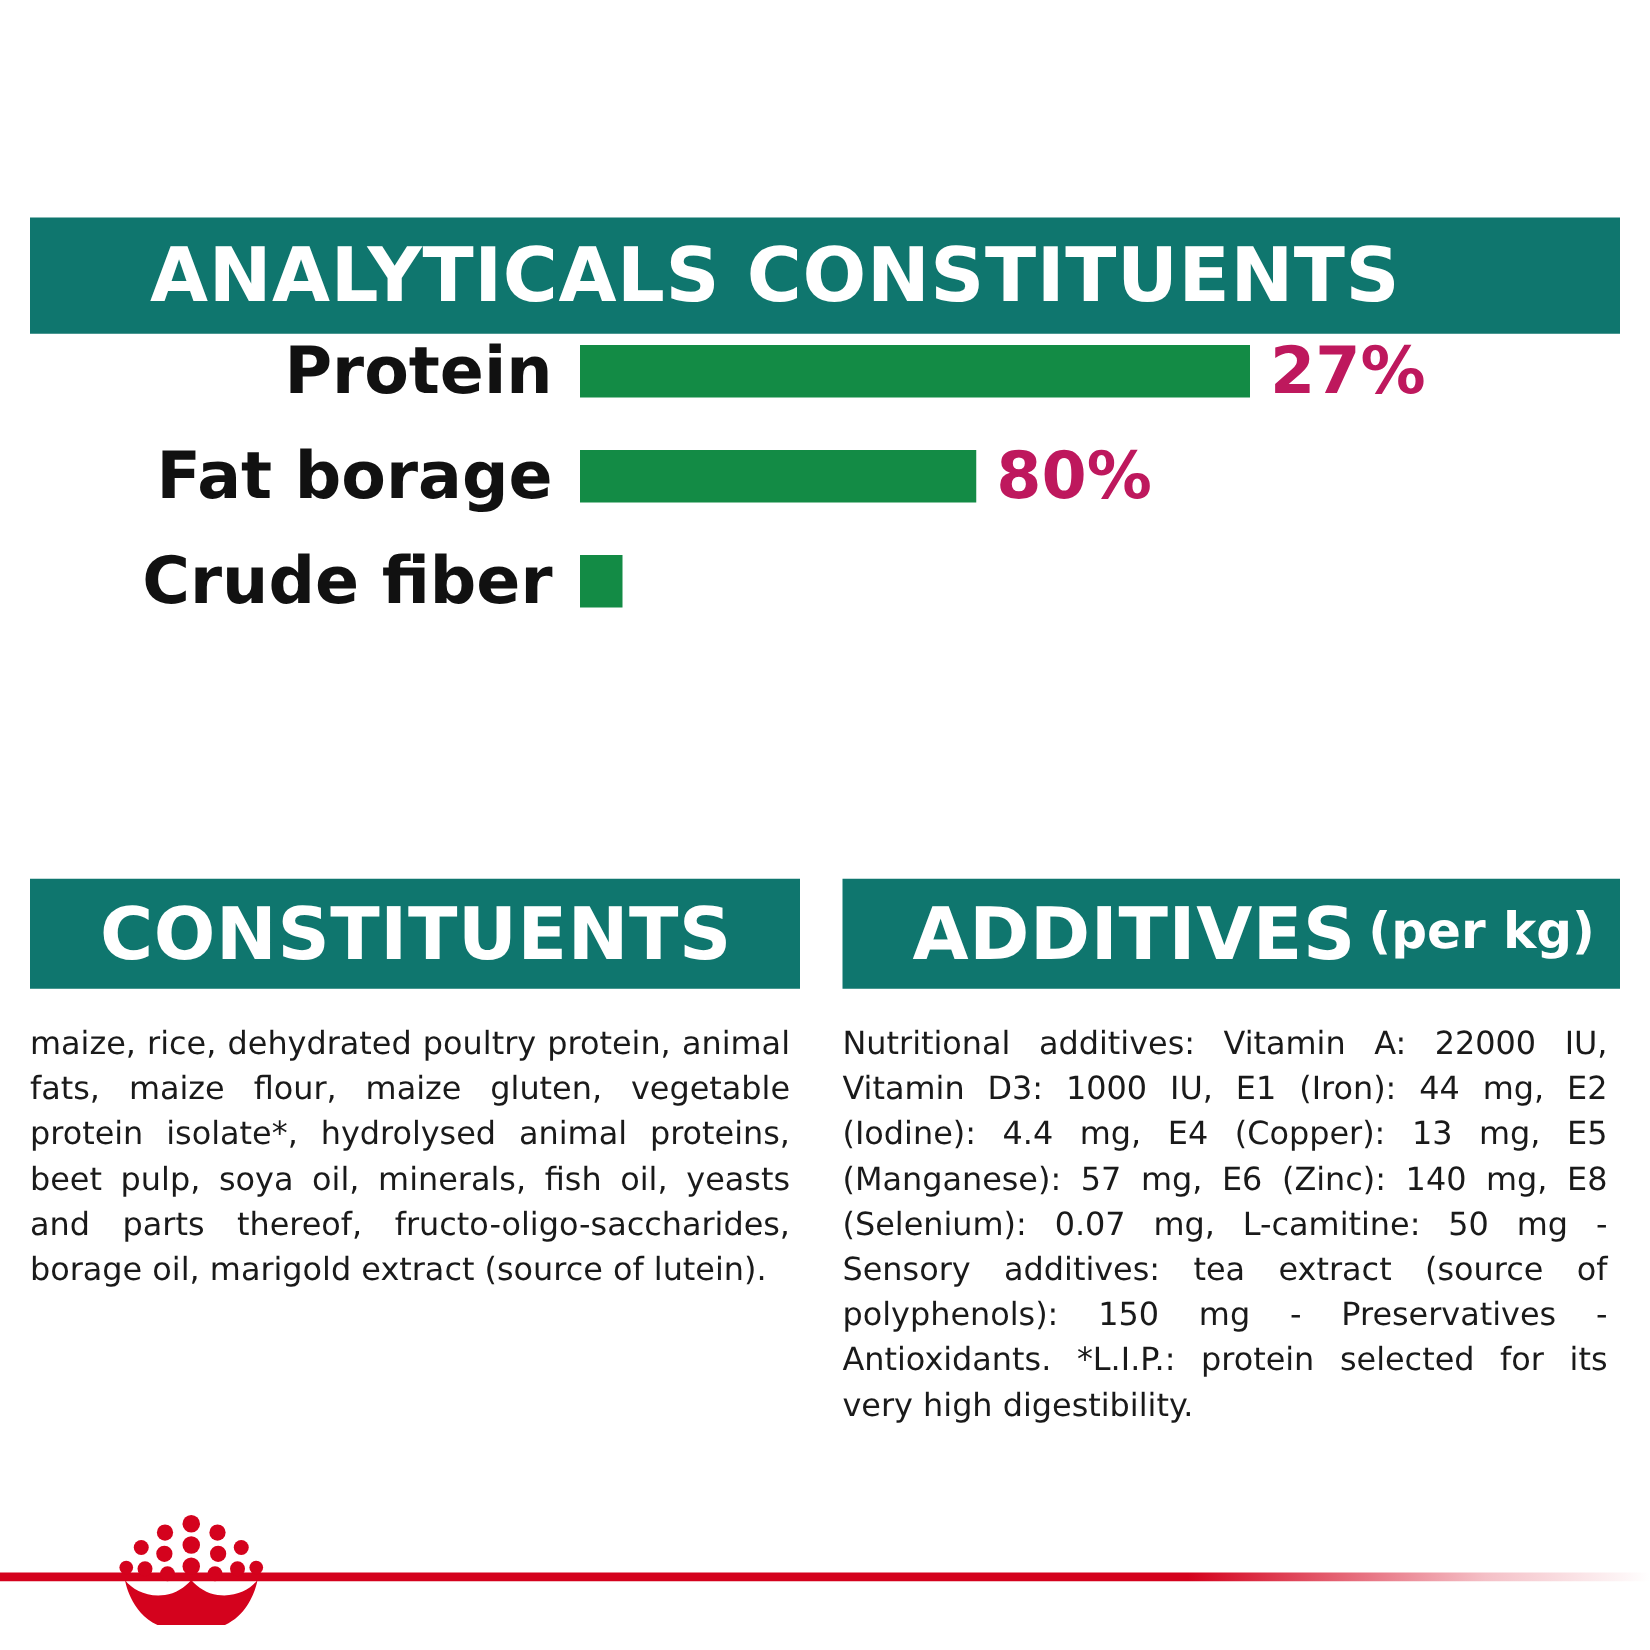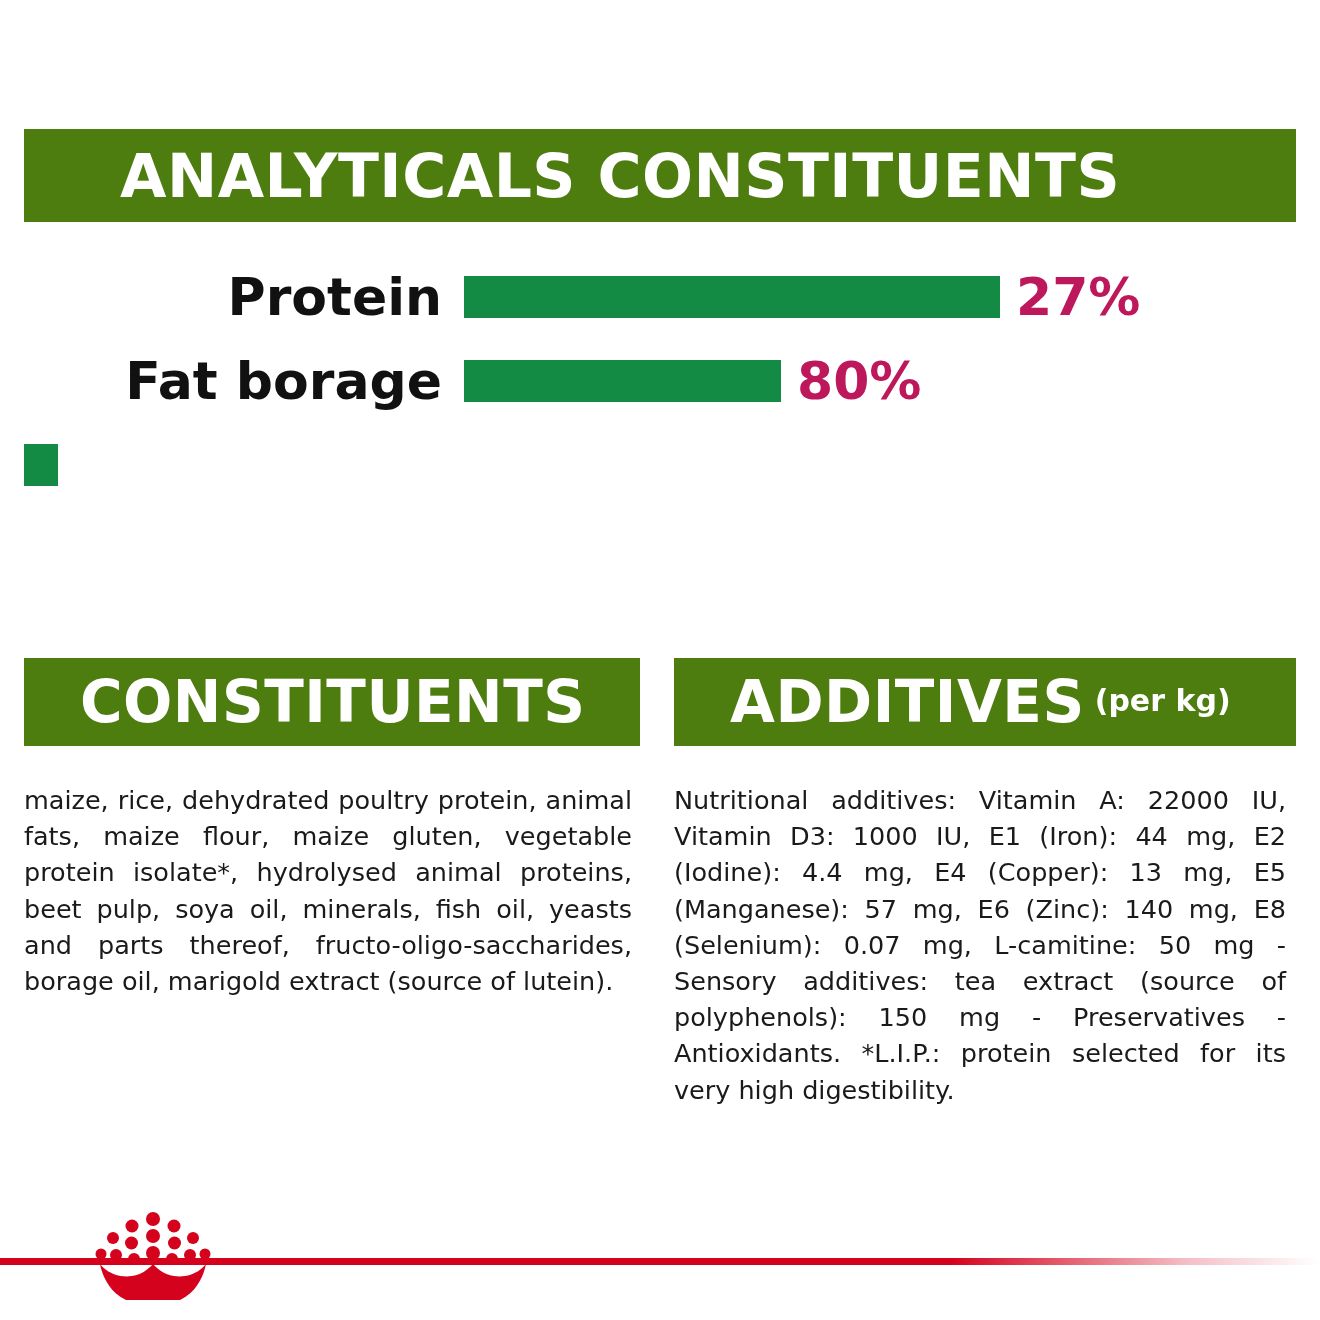--- a/index.html
+++ b/index.html
@@ -14,24 +14,25 @@
     overflow: hidden;
     position: relative;
   }
   .page {
     position: absolute;
     inset: 0;
   }
 
   
   .band {
-    background: #4d7c0f;
+    background: #0f766e;
     display: flex;
     align-items: center;
     box-sizing: border-box;
+    margin-top: 45px;
   }
   .band-title {
     color: #ffffff;
     font-weight: bold;
     letter-spacing: 0.5px;
     line-height: 1;
     white-space: nowrap;
   }
 
   
@@ -100,26 +101,26 @@
     padding-left: 56px;
     display: flex;
     align-items: center;
     box-sizing: border-box;
   }
   #composition-band .band-title { font-size: 58px; }
   #additives-band .band-title { font-size: 58px; }
   .band-sub {
     color: #ffffff;
     font-weight: bold;
-    font-size: 30px;
+    font-size: 40px;
     margin-left: 10px;
     padding-bottom: 4px;
   }
   .col-body {
-    margin-top: 36px;
+    margin-top: 26px;
     font-size: 25.5px;
     line-height: 1.42;
     color: #1a1a1a;
     text-align: justify;
     font-family: "DejaVu Sans", sans-serif;
   }
   #composition-col .col-body { width: 608px; }
   #additives-col .col-body { width: 612px; }
 
   
@@ -157,20 +158,21 @@
       <span class="const-value">27%</span>
     </div>
 
     <div class="const-row">
       <span class="const-label">Fat borage</span>
       <span class="const-bar" id="bar-1" style="width: 317px;"></span>
       <span class="const-value">80%</span>
     </div>
 
     <div class="const-row">
+      <span class="const-label">Crude fiber</span>
       <span class="const-bar" id="bar-2" style="width: 34px;"></span>
     </div>
 
   </div>
 
   <div id="composition-col">
     <div class="band col-band" id="composition-band">
       <span class="band-title">CONSTITUENTS</span>
     </div>
     <div class="col-body">maize, rice, dehydrated poultry protein, animal fats, maize flour, maize gluten, vegetable protein isolate*, hydrolysed animal proteins, beet pulp, soya oil, minerals, fish oil, yeasts and parts thereof, fructo-oligo-saccharides, borage oil, marigold extract (source of lutein).</div>

